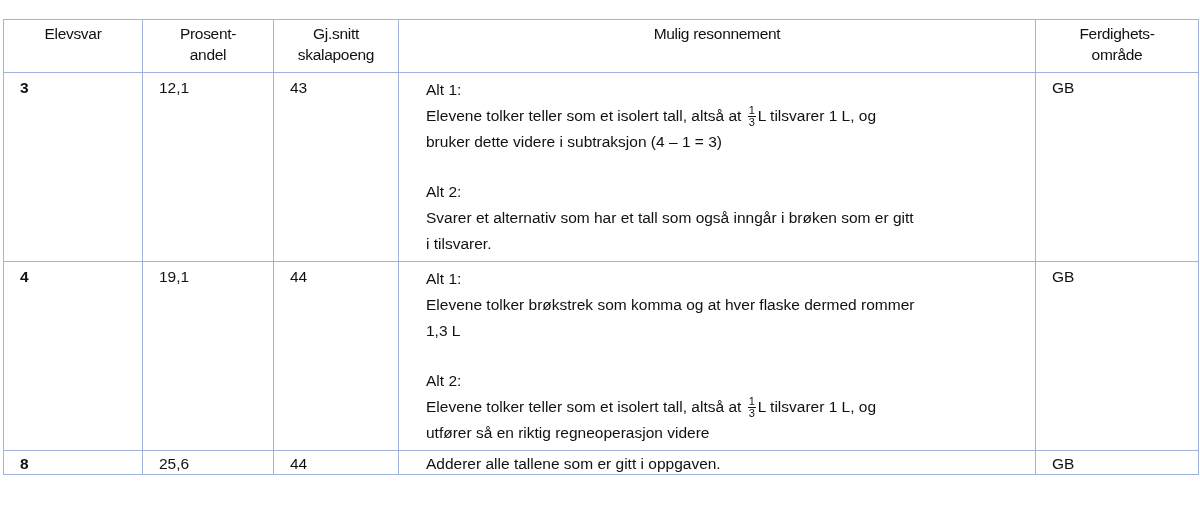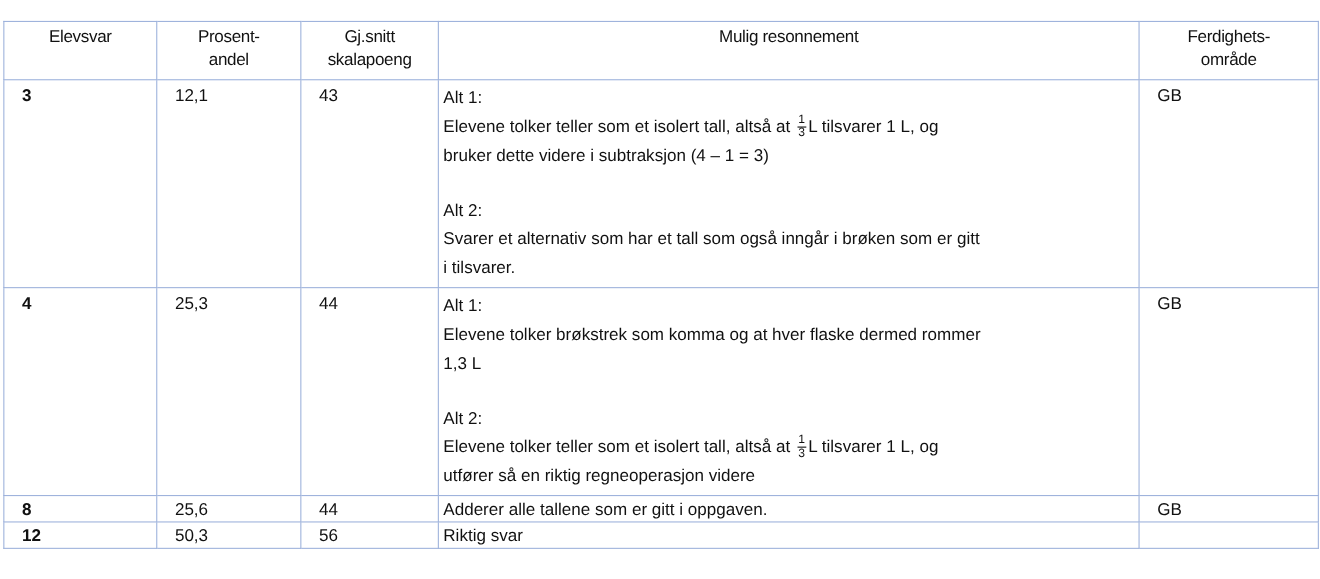--- a/index.html
+++ b/index.html
@@ -2,21 +2,21 @@
 <html><head>
 <meta charset="utf-8">
 <style>
   html, body { margin:0; padding:0; background:#ffffff; }
   body { width:1200px; height:526px; overflow:hidden; font-family:"Liberation Sans", sans-serif; color:#111; }
   table { position:absolute; left:3px; top:19px; border-collapse:collapse; table-layout:fixed; width:1195px; }
   td, th { border:1.5px solid #9fb3dc; vertical-align:top; padding:0; font-size:15.5px; }
   th { font-weight:normal; text-align:center; line-height:21px; padding-top:3px; height:49px; font-family:"Liberation Sans", sans-serif; letter-spacing:-0.3px; }
   td { padding:4px 0 0 16px; line-height:21px; }
   td.first { padding-left:16px; font-weight:bold; }
-  td.desc { padding-left:4px; }
+  td.desc { padding-left:27px; }
   td.desc .line { display:block; line-height:26px; }
   td.desc .gap { display:block; height:24px; }
   .frac { display:inline-block; vertical-align:middle; text-align:center; font-size:11px; line-height:11px; margin:0 2px; }
   .frac .num { display:block; border-bottom:1px solid #111; padding:0 1px; }
   .frac .den { display:block; }
   .r-3 { height:189px; }
   .r-4 { height:189px; }
   .r-8 { height:23px; }
   .r-12 { height:22px; }
   .r-u { height:20px; }
@@ -53,41 +53,34 @@
         <span class="line">bruker dette videre i subtraksjon (4 – 1 = 3)</span>
         <span class="gap"></span>
         <span class="line">Alt 2:</span>
         <span class="line">Svarer et alternativ som har et tall som også inngår i brøken som er gitt</span>
         <span class="line">i tilsvarer.</span>
       </td>
       <td>GB</td>
     </tr>
     <tr class="r-4">
       <td class="first">4</td>
-      <td>25,3</td>
+      <td>19,1</td>
       <td>44</td>
       <td class="desc">
         <span class="line">Alt 1:</span>
         <span class="line">Elevene tolker brøkstrek som komma og at hver flaske dermed rommer</span>
         <span class="line">1,3 L</span>
         <span class="gap"></span>
         <span class="line">Alt 2:</span>
         <span class="line"><span>Elevene tolker teller som et isolert tall, altså at</span> <span class="frac"><span class="num">1</span><span class="den">3</span></span><span>L tilsvarer 1 L, og</span></span>
         <span class="line">utfører så en riktig regneoperasjon videre</span>
       </td>
       <td>GB</td>
     </tr>
     <tr class="r-8">
       <td class="first">8</td>
       <td>25,6</td>
       <td>44</td>
       <td class="desc">Adderer alle tallene som er gitt i oppgaven.</td>
       <td>GB</td>
     </tr>
-    <tr class="r-12">
-      <td class="first">12</td>
-      <td>50,3</td>
-      <td>56</td>
-      <td class="desc">Riktig svar</td>
-      <td></td>
-    </tr>
   </tbody>
 </table>
 
 </body></html>

